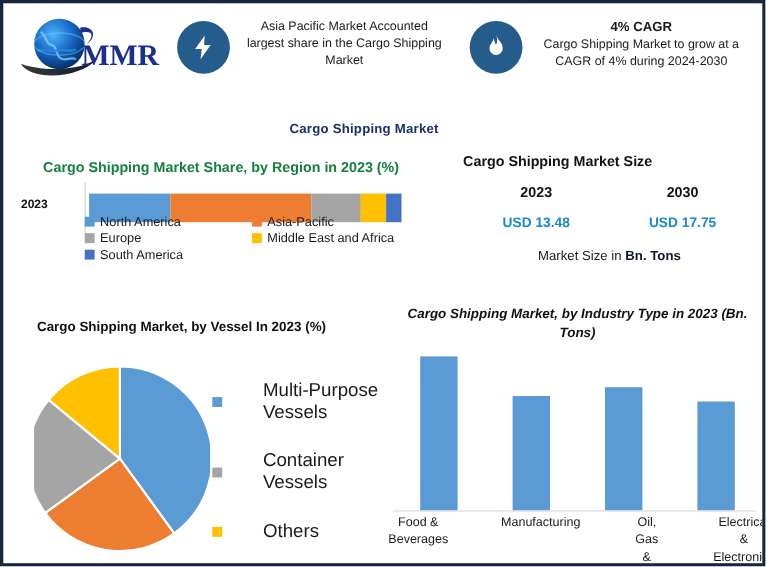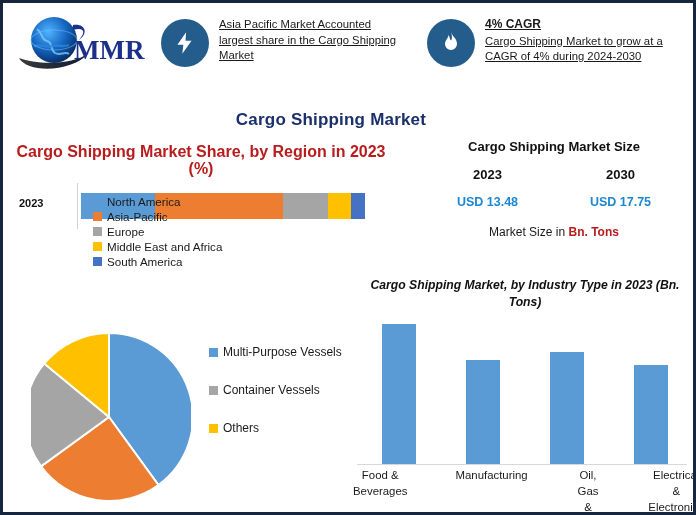--- a/index.html
+++ b/index.html
@@ -11,61 +11,61 @@
   }
   
   .header{position:absolute;left:0;top:0;width:690px;height:92px;}
   .logo{position:absolute;left:14px;top:10px;width:135px;height:62px;}
   .logo svg{display:block;}
   .badge{position:absolute;}
   .badge-icon{
     position:absolute;left:0;top:0;width:48px;height:48px;border-radius:50%;
     background:#245c8c;display:flex;align-items:center;justify-content:center;
   }
-  .badge-text{position:absolute;left:58px;top:-2px;width:188px;
-    font-size:11.3px;color:#1a1a1a;line-height:15.5px;text-decoration:underline;}
+  .badge-text{position:absolute;left:58px;top:-2px;width:188px;text-align:center;
+    font-size:11.3px;color:#1a1a1a;line-height:15.5px;}
   .badge-text .hl{font-weight:bold;display:block;font-size:12px;margin-bottom:1px;}
   #badge-apac{left:158px;top:16px;}
   #badge-cagr{left:424px;top:16px;}
   #badge-cagr .badge-text{width:196px;}
   
   .main-title{position:absolute;left:0;top:107px;width:656px;text-align:center;
-    font-size:17px;font-weight:bold;color:#1b2f6b;letter-spacing:.2px;}
+    font-size:12px;font-weight:bold;color:#1b2f6b;letter-spacing:.2px;}
   
   .region-block{position:absolute;left:12px;top:140px;width:372px;height:140px;}
-  .chart-title{text-align:center;font-size:16px;font-weight:bold;color:#b91c1c;
+  .chart-title{text-align:center;font-size:13px;font-weight:bold;color:#15803d;
     line-height:17px;}
   .sb-wrap{position:relative;margin-top:6px;height:46px;}
   .sb-cat{position:absolute;left:4px;top:14px;font-size:11px;font-weight:bold;color:#111;}
   .sb-axis{position:absolute;left:62px;top:0;width:1px;height:46px;background:#d0d0d0;}
   .sb-bar{position:absolute;left:66px;top:10px;height:26px;width:284px;display:flex;}
   .sb-seg{height:100%;}
   .sb-legend{position:absolute;left:62px;top:52px;width:310px;
     display:flex;flex-wrap:wrap;}
-  .lg{display:flex;align-items:center;margin:0 0 2px 0;font-size:11.6px;color:#1a1a1a;padding-left:16px;}
+  .lg{display:flex;align-items:center;margin:0 0 2px 0;font-size:11.6px;color:#1a1a1a;}
   .lg-a{width:152px;}
   .lg-b{width:158px;}
   .lg-sw{width:9px;height:9px;margin-right:5px;flex:none;}
   
   .msize{position:absolute;left:418px;top:136px;width:266px;}
-  .msize-title{text-align:center;font-size:13px;font-weight:bold;color:#111;}
+  .msize-title{font-size:13px;font-weight:bold;color:#111;}
   .msize-years{display:flex;margin-top:13px;}
   .msize-years>div{flex:1;text-align:center;font-size:13px;font-weight:bold;color:#111;}
   .msize-vals{display:flex;margin-top:13px;}
   .msize-vals>div{flex:1;text-align:center;font-size:12.5px;font-weight:bold;color:#1c87d2;}
   .msize-foot{text-align:center;margin-top:16px;font-size:12px;color:#1a1a1a;}
-  .msize-foot b{font-weight:bold;color:#b91c1c;}
+  .msize-foot b{font-weight:bold;color:#0f172a;}
   
   .pie-block{position:absolute;left:8px;top:286px;width:340px;height:225px;}
   .pie-title{text-align:center;font-size:12.2px;font-weight:bold;color:#111;line-height:17px;
     width:300px;margin-left:4px;}
   .pie-area{position:absolute;left:0;top:42px;width:340px;height:180px;}
   .pie-svg{position:absolute;left:20px;top:0;}
   .pie-legend{position:absolute;left:182px;top:14px;}
-  .pie-legend .lg{margin-bottom:24px;font-size:12px;}
+  .pie-legend .lg{margin-bottom:24px;font-size:17px;gap:32px;}
   
   .ind-block{position:absolute;left:350px;top:274px;width:344px;height:240px;}
   .ind-title{text-align:center;font-size:12.2px;font-weight:bold;color:#111;line-height:17px;font-style:italic;}
   .ind-plot{position:absolute;left:4px;top:32px;width:336px;height:155px;}
   .ind-bar{position:absolute;bottom:0;width:34px;background:#5b9bd5;}
   .ind-axis{position:absolute;left:4px;top:187px;width:330px;height:1px;background:#d8d8d8;}
   .ind-labels{position:absolute;left:0;top:190px;width:344px;display:flex;gap:48px;}
   .ind-labels>div{flex:1;text-align:center;font-size:11.4px;color:#1a1a1a;line-height:16px;}
 </style>
 </head>
@@ -171,20 +171,21 @@
       <div>USD 13.48</div>
       <div>USD 17.75</div>
     </div>
     <div class="msize-foot">
       <span>Market Size in</span>
       <b>Bn. Tons</b>
     </div>
   </div>
 
   <div class="pie-block">
+    <div class="pie-title">Cargo Shipping Market, by Vessel In 2023 (%)</div>
     <div class="pie-area">
       <svg class="pie-svg" id="pie-svg" width="160" height="172" viewBox="0 0 160 172">
           <path d="M78,86 L78,2 A84,84 0 0 1 127.37396119256775,153.95742752749558 Z" fill="#5b9bd5" stroke="#ffffff" stroke-width="2"></path>
           <path d="M78,86 L127.37396119256775,153.95742752749558 A84,84 0 0 1 10.042572472504418,135.37396119256775 Z" fill="#ed7d31" stroke="#ffffff" stroke-width="2"></path>
           <path d="M78,86 L10.042572472504418,135.37396119256775 A84,84 0 0 1 13.276887606833697,32.456384861110074 Z" fill="#a5a5a5" stroke="#ffffff" stroke-width="2"></path>
           <path d="M78,86 L13.276887606833697,32.456384861110074 A84,84 0 0 1 77.99999999999999,2 Z" fill="#ffc000" stroke="#ffffff" stroke-width="2"></path>
         </svg>
       <div class="pie-legend">
         <span class="lg">
           <i class="lg-sw" id="psw0" style="background: rgb(91, 155, 213);"></i>

